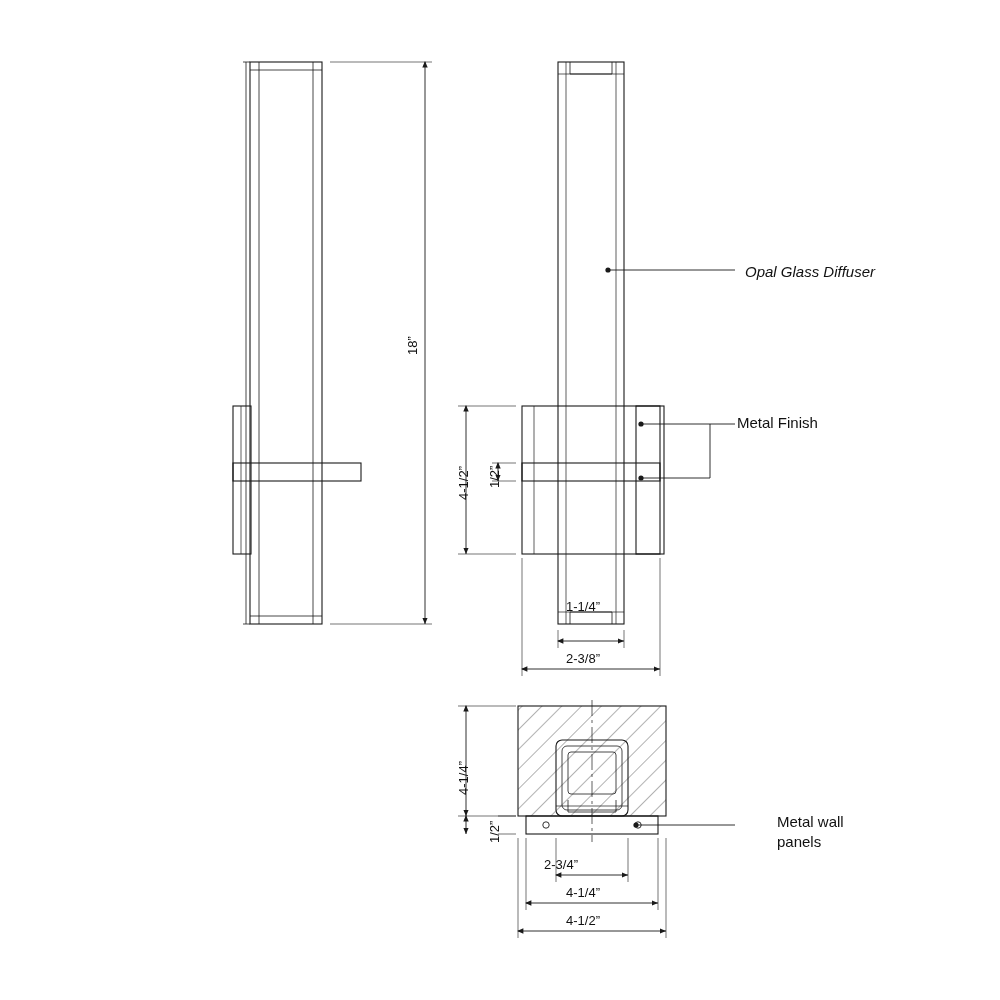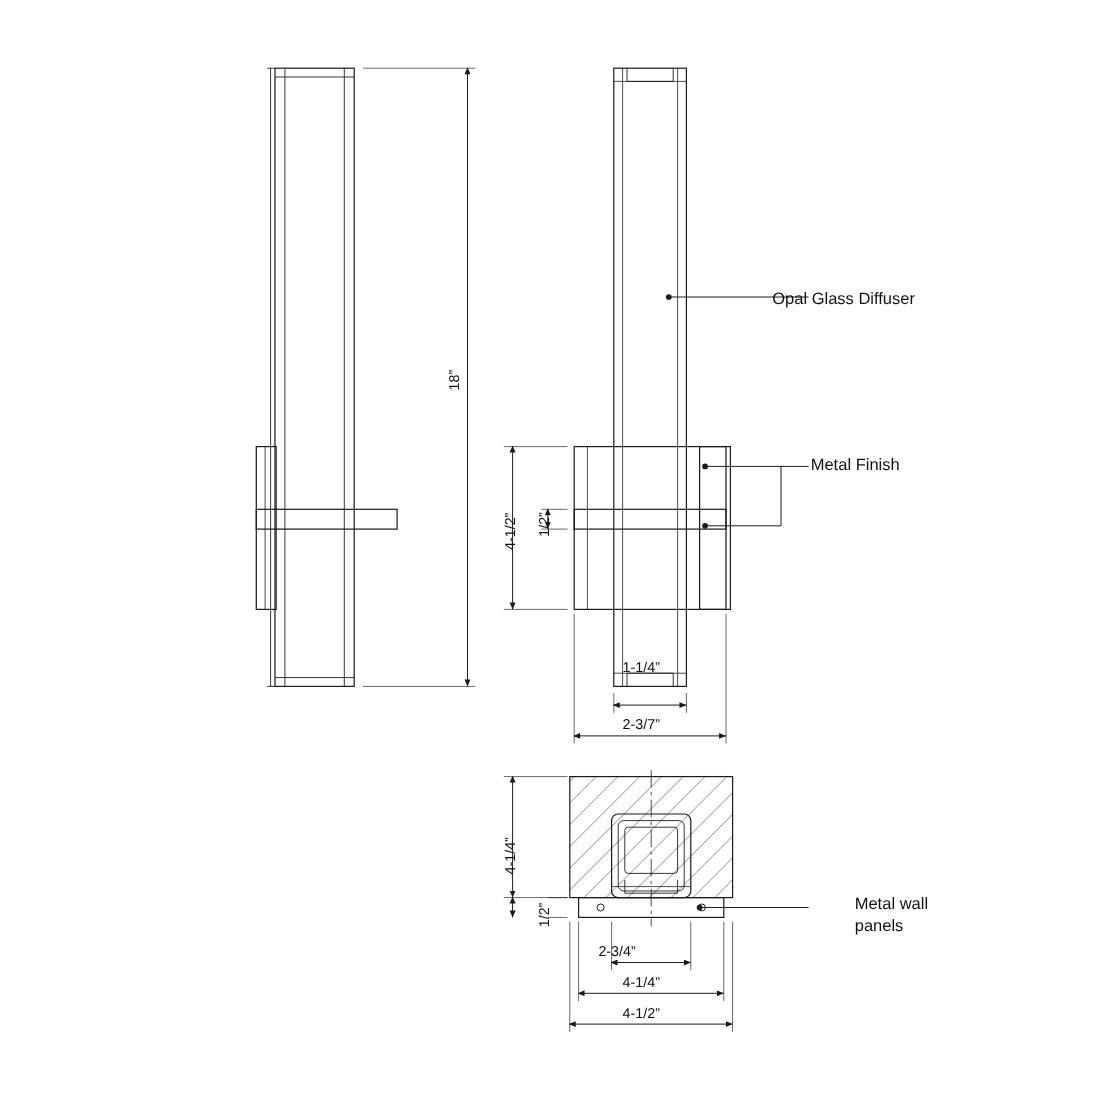--- a/index.html
+++ b/index.html
@@ -163,27 +163,27 @@
     <circle cx="641" cy="424" r="2.6" fill="#1a1a1a" stroke="none"></circle>
     <circle cx="641" cy="478" r="2.6" fill="#1a1a1a" stroke="none"></circle>
     <path d="M641,424 L710,424 L735,424"></path>
     <path d="M641,478 L710,478 L710,424"></path>
 
     <circle cx="636" cy="825" r="2.6" fill="#1a1a1a" stroke="none"></circle>
     <path d="M636,825 L700,825 L735,825"></path>
   </g>
 </svg>
 
-<div class="label" style="left:702px; top:262px;">Opal Glass Diffuser</div>
+<div class="label" style="left:745px; top:262px;font-style:italic;">Opal Glass Diffuser</div>
 <div class="label" style="left:737px; top:413px;">Metal Finish</div>
 <div class="label" style="left:745px; top:812px;margin-left:32px;">Metal wall
 panels</div>
 
 <div class="dim vert" style="left:405px; top:355px;">18”</div>
 <div class="dim vert" style="left:456px; top:500px;">4-1/2”</div>
 <div class="dim vert" style="left:487px; top:488px;">1/2”</div>
 <div class="dim" style="left:566px; top:599px;">1-1/4”</div>
-<div class="dim" style="left:566px; top:651px;">2-3/7”</div>
+<div class="dim" style="left:566px; top:651px;">2-3/8”</div>
 <div class="dim vert" style="left:456px; top:795px;">4-1/4”</div>
 <div class="dim vert" style="left:487px; top:843px;">1/2”</div>
 <div class="dim" style="left:544px; top:857px;">2-3/4”</div>
 <div class="dim" style="left:566px; top:885px;">4-1/4”</div>
 <div class="dim" style="left:566px; top:913px;">4-1/2”</div>
 
 </body></html>

